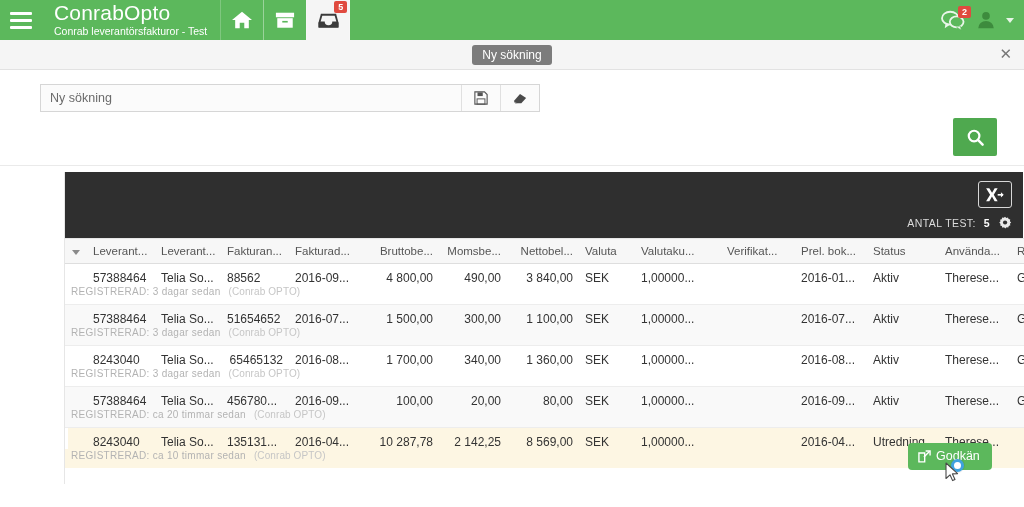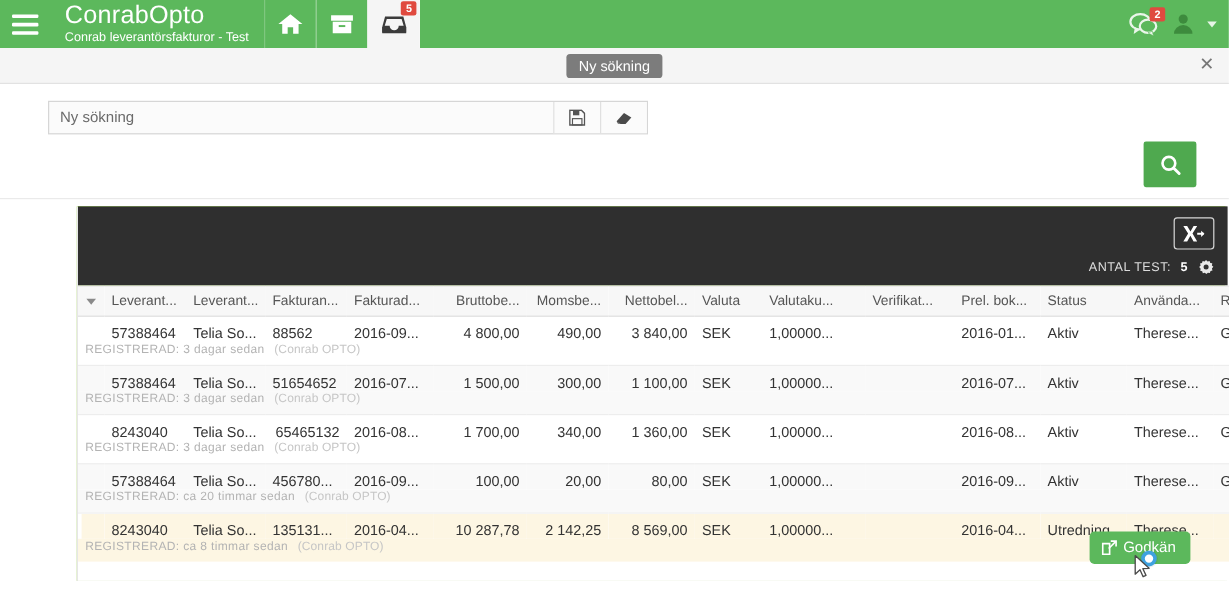--- a/index.html
+++ b/index.html
@@ -412,21 +412,21 @@
             <td class="num" style="width: 72px;">8 569,00</td>
             <td style="width: 56px;">SEK</td>
             <td style="width: 86px;">1,00000...</td>
             <td style="width: 74px;"></td>
             <td style="width: 72px;">2016-04...</td>
             <td style="width: 72px;">Utredning</td>
             <td style="width: 72px;">Therese...</td>
             <td style="width: 70px;"></td>
           </tr>
           <tr class="metarow hl">
-            <td colspan="16"><span class="lbl">REGISTRERAD: ca 8 timmar sedan</span><span class="src">(Conrab OPTO)</span></td>
+            <td colspan="16"><span class="lbl">REGISTRERAD: ca 10 timmar sedan</span><span class="src">(Conrab OPTO)</span></td>
           </tr>
         </tbody>
     </table>
   </div>
 
 </div>
 
 <div class="open-btn">
   <svg width="13" height="13" viewBox="0 0 14 14">
     <path d="M1 3.2 H7.2 V12.8 H1 Z" fill="none" stroke="#ffffff" stroke-width="1.5"></path>

